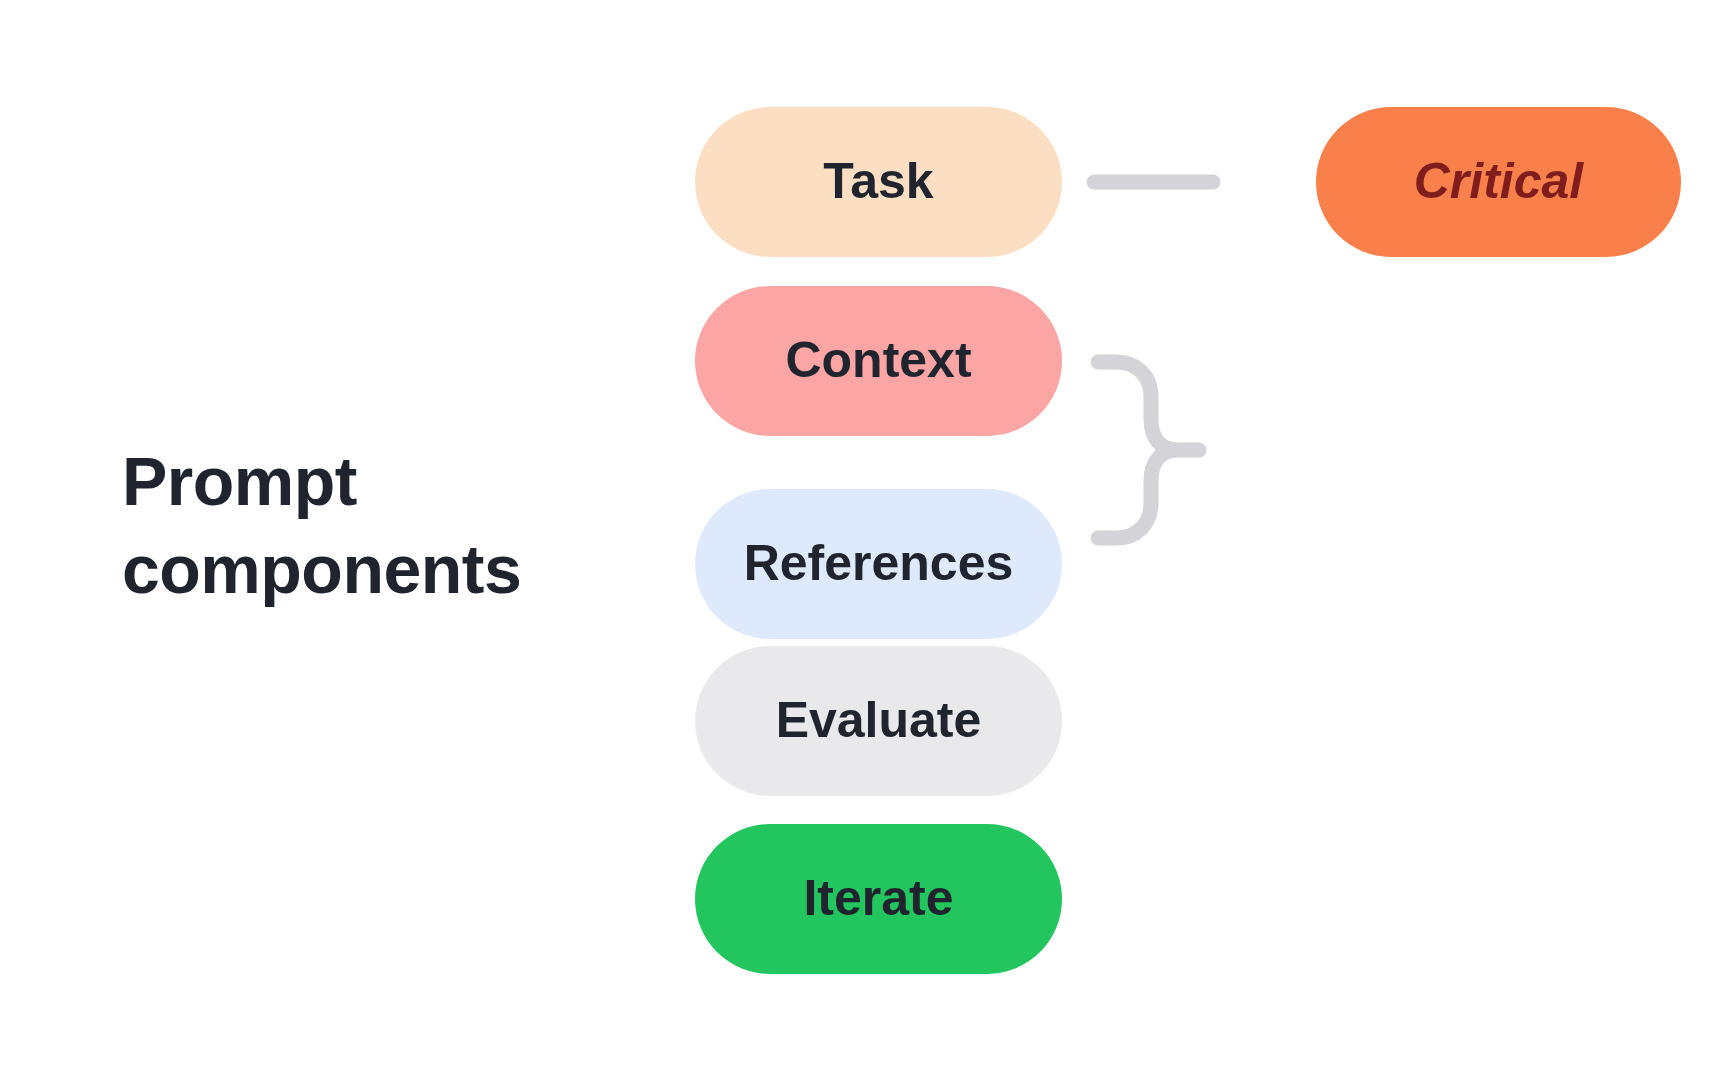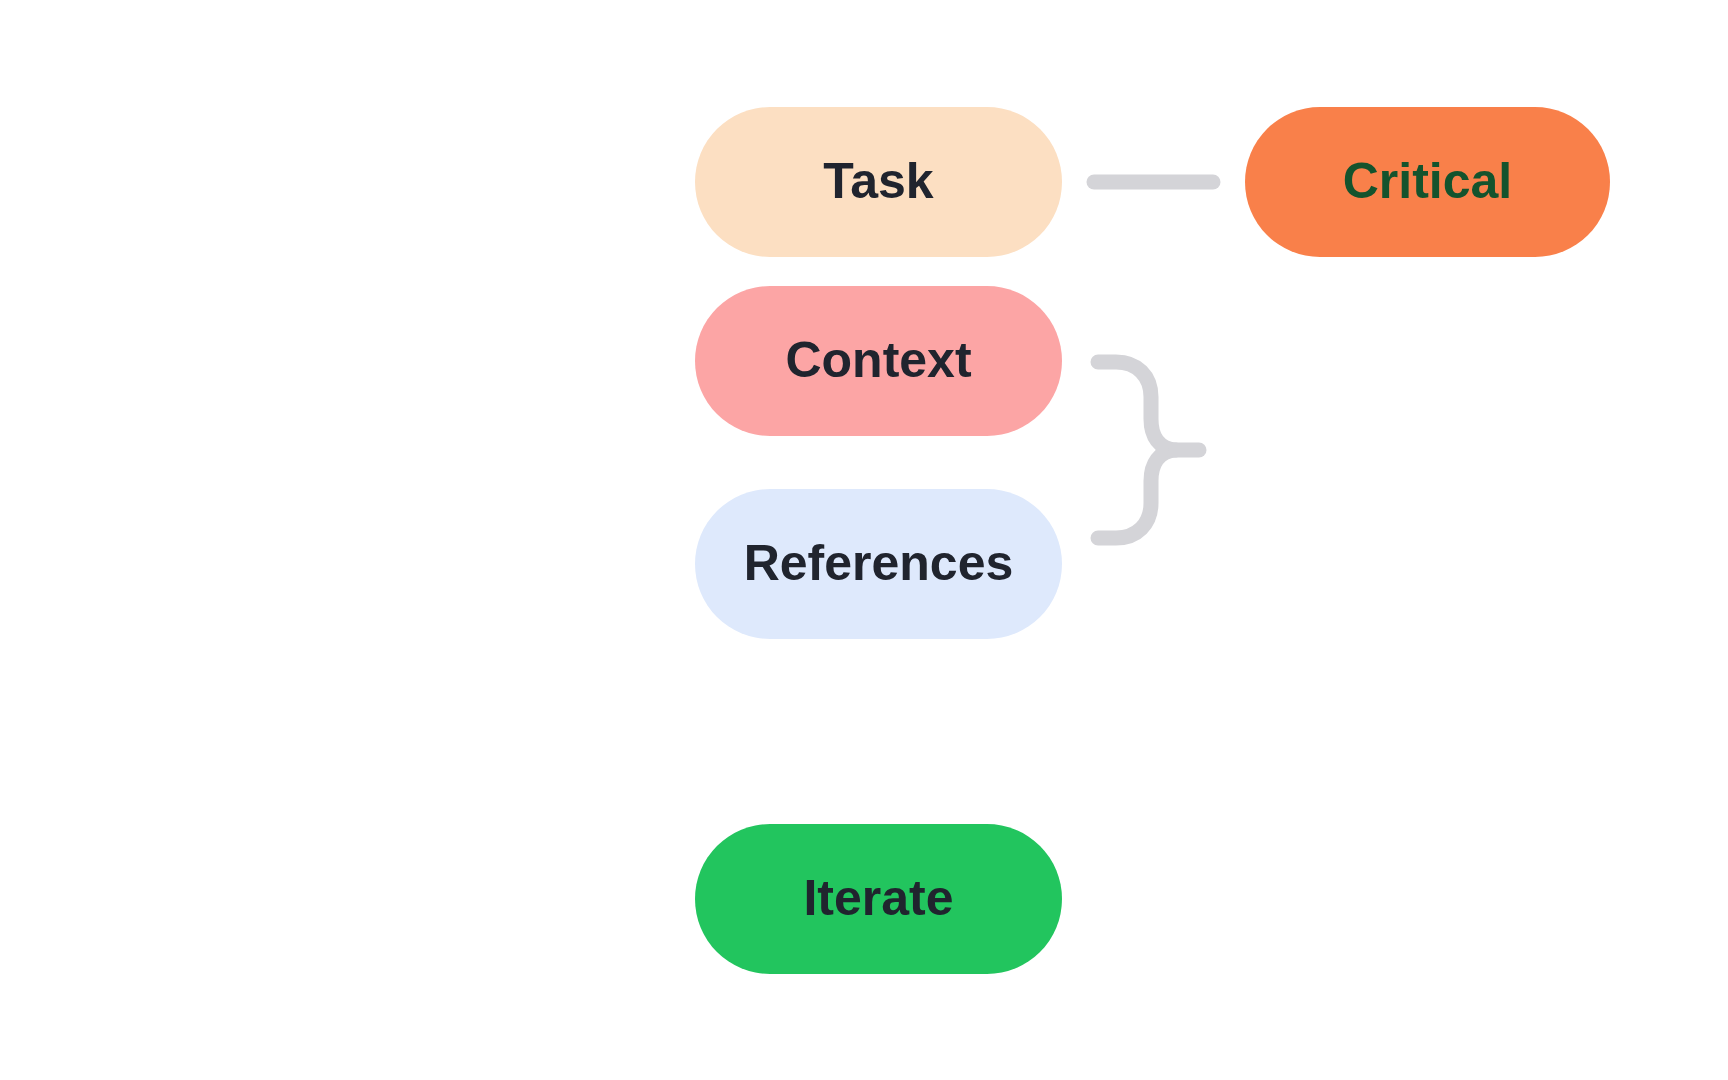--- a/index.html
+++ b/index.html
@@ -44,29 +44,31 @@
     font-size: 50px;
     font-weight: 700;
     color: #20242e;
   }
   .pill span { transform: translateY(-1px); }
   .p-task       { left: 695px;  top: 107px; }
   .p-context    { left: 695px;  top: 286px; }
   .p-references { left: 695px;  top: 454px; margin-top: 35px; }
   .p-evaluate   { left: 695px;  top: 646px; }
   .p-iterate    { left: 695px;  top: 824px; }
-  .p-critical   { left: 1245px; top: 107px; width: 365px; color: #14532d; }
+  .p-critical   { left: 1316px; top: 107px; width: 365px; color: #7f1d1d; font-style: italic; }
   .p-important  { left: 1232px; top: 377px; width: 340px; color: #ffffff; }
 </style>
 </head>
 <body>
 
 <div class="canvas">
 
   <div class="title">
+    <span>Prompt</span>
+    <span>components</span>
   </div>
 
   <svg class="connectors" viewBox="0 0 1728 1080" fill="none" xmlns="http://www.w3.org/2000/svg">
     <line x1="1094" y1="182" x2="1213" y2="182" stroke-width="15" stroke-linecap="round" stroke="#d4d4d8"></line>
     <path d="M 1098 362 H 1116 C 1137 362 1151 376 1151 397 V 419
              C 1151 436 1159 449 1176 450
              C 1159 451 1151 464 1151 481 V 503
              C 1151 524 1137 538 1116 538 H 1098" stroke-width="15" stroke-linecap="round" stroke-linejoin="round" stroke="#d4d4d8"></path>
     <line x1="1176" y1="450" x2="1199" y2="450" stroke-width="15" stroke-linecap="round" stroke="#d4d4d8"></line>
   </svg>
@@ -76,20 +78,23 @@
   </div>
 
   <div class="pill p-context" style="background: #fca5a5;">
     <span>Context</span>
   </div>
 
   <div class="pill p-references" style="background: rgb(222, 233, 252);">
     <span>References</span>
   </div>
 
+  <div class="pill p-evaluate" style="background: rgb(233, 233, 235);">
+    <span>Evaluate</span>
+  </div>
 
   <div class="pill p-iterate" style="background: #22c55e;">
     <span>Iterate</span>
   </div>
 
   <div class="pill p-critical" style="background: rgb(249, 128, 74);">
     <span>Critical</span>
   </div>
 
 

